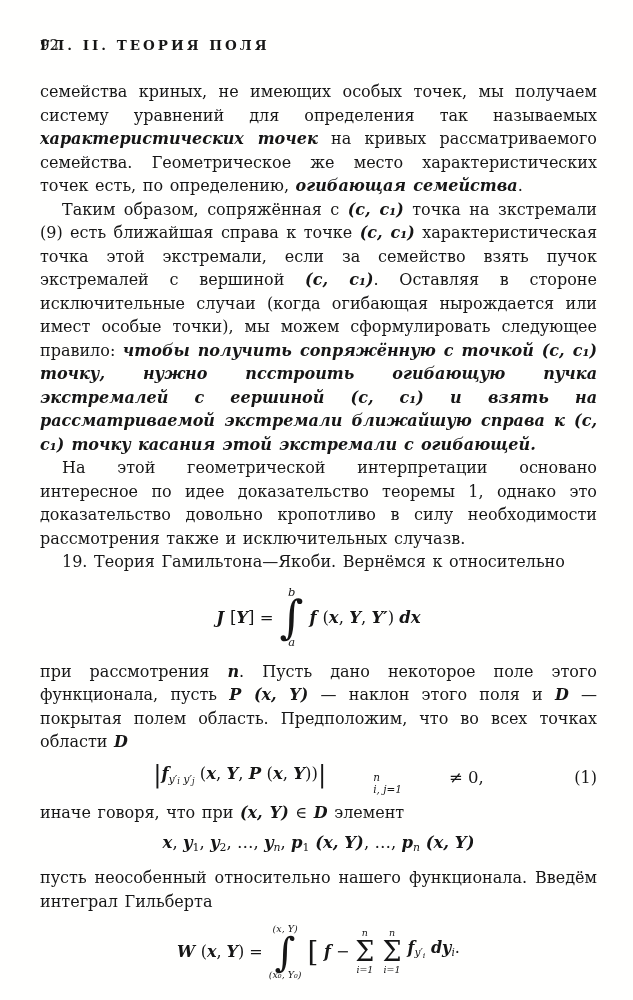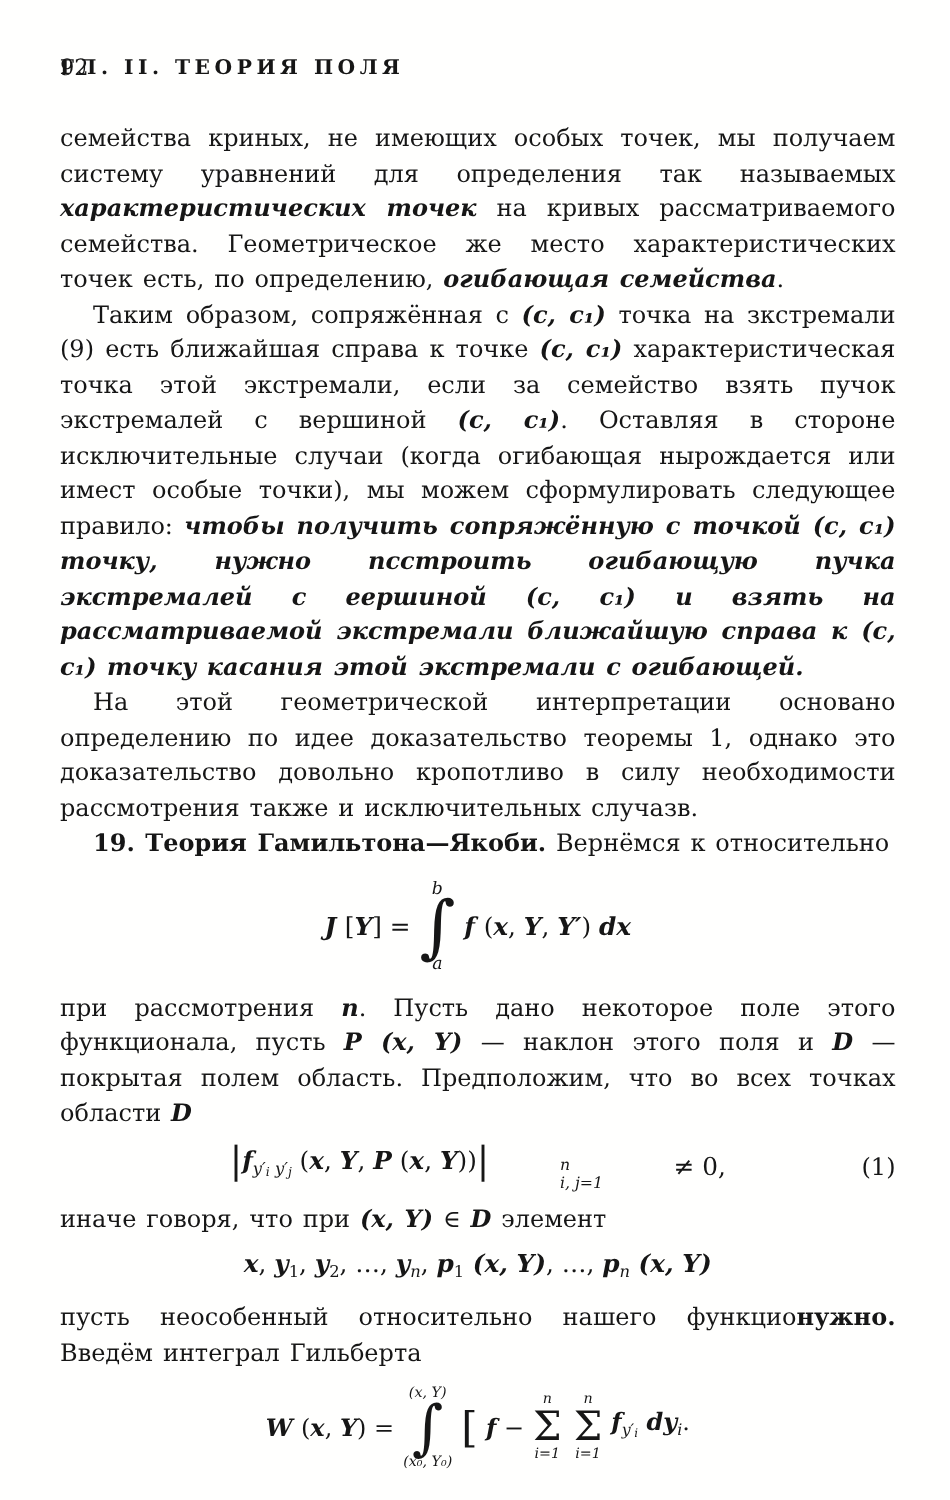--- a/index.html
+++ b/index.html
@@ -17,21 +17,21 @@
   
   .pagehead{position:relative;height:22px;margin-bottom:24px;}
   .pagenum{position:absolute;left:0;top:0;font-size:15px;}
   .runhead{display:block;font-size:13.5px;font-weight:bold;letter-spacing:3px;}
   
   p.body{margin:0;text-align:justify;word-spacing:1.5px;}
   p.ind{text-indent:22px;}
   
   .r-n{}
   .r-i{font-style:italic;font-weight:bold;}
-  .r-b{font-weight:bold;}
+  .r-b{font-weight:normal;}
   .r-sub{font-size:66%;vertical-align:-0.32em;}
   .r-isub{font-style:italic;font-size:66%;vertical-align:-0.32em;}
   .r-isubsub{font-style:italic;font-size:50%;vertical-align:-0.62em;}
   .r-bar{font-size:150%;vertical-align:-0.12em;}
   .r-bigbr{font-size:175%;vertical-align:-0.14em;}
   
   .formula{display:flex;justify-content:center;align-items:center;gap:4px;font-size:16.5px;}
   .f-funct{margin:12px 0 10px 0;}
   .f-det{margin:8px 0 6px 0;position:relative;gap:47px;}
   .f-elem{margin:7px 0 6px 0;}
@@ -53,21 +53,21 @@
 
   <div class="pagehead">
     <span class="pagenum">92</span>
     <span class="runhead">ГЛ. II. ТЕОРИЯ ПОЛЯ</span>
   </div>
 
   <p class="body"><span class="r-n">семейства криных, не имеющих особых точек, мы получаем систему уравнений для определения так называемых </span><span class="r-i">характеристических точек</span><span class="r-n"> на кривых рассматриваемого семейства. Геометрическое же место характеристических точек есть, по определению, </span><span class="r-i">огибающая семейства</span><span class="r-n">.</span></p>
 
   <p class="body ind"><span class="r-n">Таким образом, сопряжённая с </span><span class="r-i">(c, c₁)</span><span class="r-n"> точка на зкстремали (9) есть ближайшая справа к точке </span><span class="r-i">(c, c₁)</span><span class="r-n"> характеристическая точка этой экстремали, если за семейство взять пучок экстремалей с вершиной </span><span class="r-i">(c, c₁)</span><span class="r-n">. Оставляя в стороне исключительные случаи (когда огибающая нырождается или имест особые точки), мы можем сформулировать следующее правило: </span><span class="r-i">чтобы получить сопряжённую с точкой (c, c₁) точку, нужно псстроить огибающую пучка экстремалей с еершиной (c, c₁) и взять на рассматриваемой экстремали ближайшую справа к (c, c₁) точку касания этой экстремали с огибающей.</span></p>
 
-  <p class="body ind"><span class="r-n">На этой геометрической интерпретации основано определению по идее доказательство теоремы 1, однако это доказательство довольно кропотливо в силу необходимости рассмотрения также и исключительных случазв.</span></p>
+  <p class="body ind"><span class="r-n">На этой геометрической интерпретации основано интересное по идее доказательство теоремы 1, однако это доказательство довольно кропотливо в силу необходимости рассмотрения также и исключительных случазв.</span></p>
 
   <p class="body ind"><span class="r-b">19. Теория Гамильтона—Якоби.</span><span class="r-n"> Вернёмся к относительно</span></p>
 
   <div class="formula f-funct">
     <span class="frag"><span class="r-i">J </span><span class="r-n">[</span><span class="r-i">Y</span><span class="r-n">] = </span></span>
     <span class="opcol">
       <span class="lim">b</span>
       <span class="int">∫</span>
       <span class="lim">a</span>
     </span>
@@ -85,21 +85,21 @@
     <span class="frag"><span class="r-n"> ≠ 0,</span></span>
     <span class="eqnum">(1)</span>
   </div>
 
   <p class="body"><span class="r-n">иначе говоря, что при </span><span class="r-i">(x, Y)</span><span class="r-n"> ∈ </span><span class="r-i">D</span><span class="r-n"> элемент</span></p>
 
   <div class="formula f-elem">
     <span class="frag"><span class="r-i">x</span><span class="r-n">, </span><span class="r-i">y</span><span class="r-sub">1</span><span class="r-n">, </span><span class="r-i">y</span><span class="r-sub">2</span><span class="r-n">, …, </span><span class="r-i">y</span><span class="r-isub">n</span><span class="r-n">, </span><span class="r-i">p</span><span class="r-sub">1</span><span class="r-i"> (x, Y)</span><span class="r-n">, …, </span><span class="r-i">p</span><span class="r-isub">n</span><span class="r-i"> (x, Y)</span></span>
   </div>
 
-  <p class="body"><span class="r-n">пусть неособенный относительно нашего функцио</span><span class="r-b">нужно.</span><span class="r-n"> Введём интеграл Гильберта</span></p>
+  <p class="body"><span class="r-n">пусть неособенный относительно нашего функцио</span><span class="r-b">нала.</span><span class="r-n"> Введём интеграл Гильберта</span></p>
 
   <div class="formula f-hilb">
     <span class="frag"><span class="r-i">W </span><span class="r-n">(</span><span class="r-i">x</span><span class="r-n">, </span><span class="r-i">Y</span><span class="r-n">) = </span></span>
     <span class="opcol">
       <span class="lim-sm">(x, Y)</span>
       <span class="int-sm">∫</span>
       <span class="lim-sm">(x₀, Y₀)</span>
     </span>
     <span class="frag"><span class="r-bigbr">[</span><span class="r-i"> f</span><span class="r-n"> − </span></span>
     <span class="opcol">

